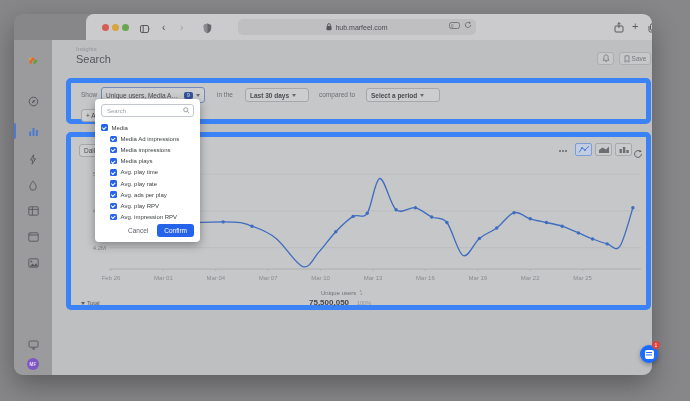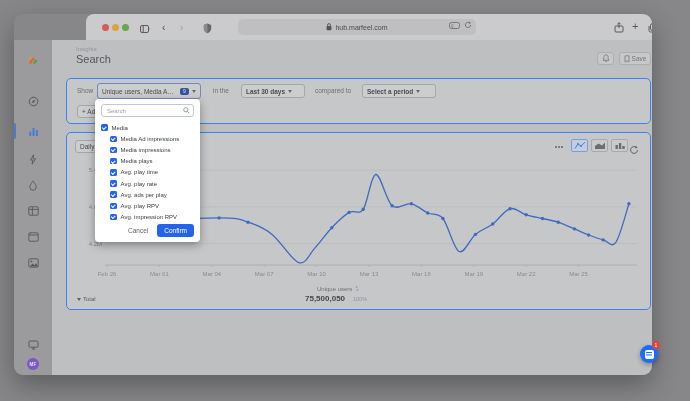--- a/index.html
+++ b/index.html
@@ -53,21 +53,21 @@
   }
   .crumb{position:absolute;left:24px;top:6px;font-size:6px;color:#94949a;}
   .page-title{position:absolute;left:24px;top:13px;font-size:11px;color:#55555a;font-weight:500;}
   .hdr-btn{
     position:absolute;top:12px;height:13px;background:#c7c8ca;border:1px solid #aeaeb1;border-radius:3px;
     display:flex;align-items:center;justify-content:center;gap:2px;color:#77777b;font-size:6.5px;
     box-sizing:border-box;
   }
 
   .card{
-    position:absolute;background:#c6c7c9;border:1px solid #3b82f6;border-radius:5px;box-sizing:border-box;
+    position:absolute;background:#c6c7c9;border:5px solid #3b82f6;border-radius:5px;box-sizing:border-box;
   }
   .lbl{font-size:6.5px;color:#6e6e72;}
   .sel{
     background:#cccdcf;border:1px solid #a7a7aa;border-radius:3px;box-sizing:border-box;
     display:flex;align-items:center;font-size:6.5px;color:#4b4b4f;padding:0 4px;gap:3px;
   }
   .caret{width:0;height:0;border-left:2.5px solid transparent;border-right:2.5px solid transparent;border-top:3px solid #6a6a6e;flex:0 0 auto;}
   .badge{
     min-width:7px;height:7px;border-radius:2px;background:#35549c;color:#dfe4f2;
     font-size:5px;display:flex;align-items:center;justify-content:center;padding:0 1px;flex:0 0 auto;

